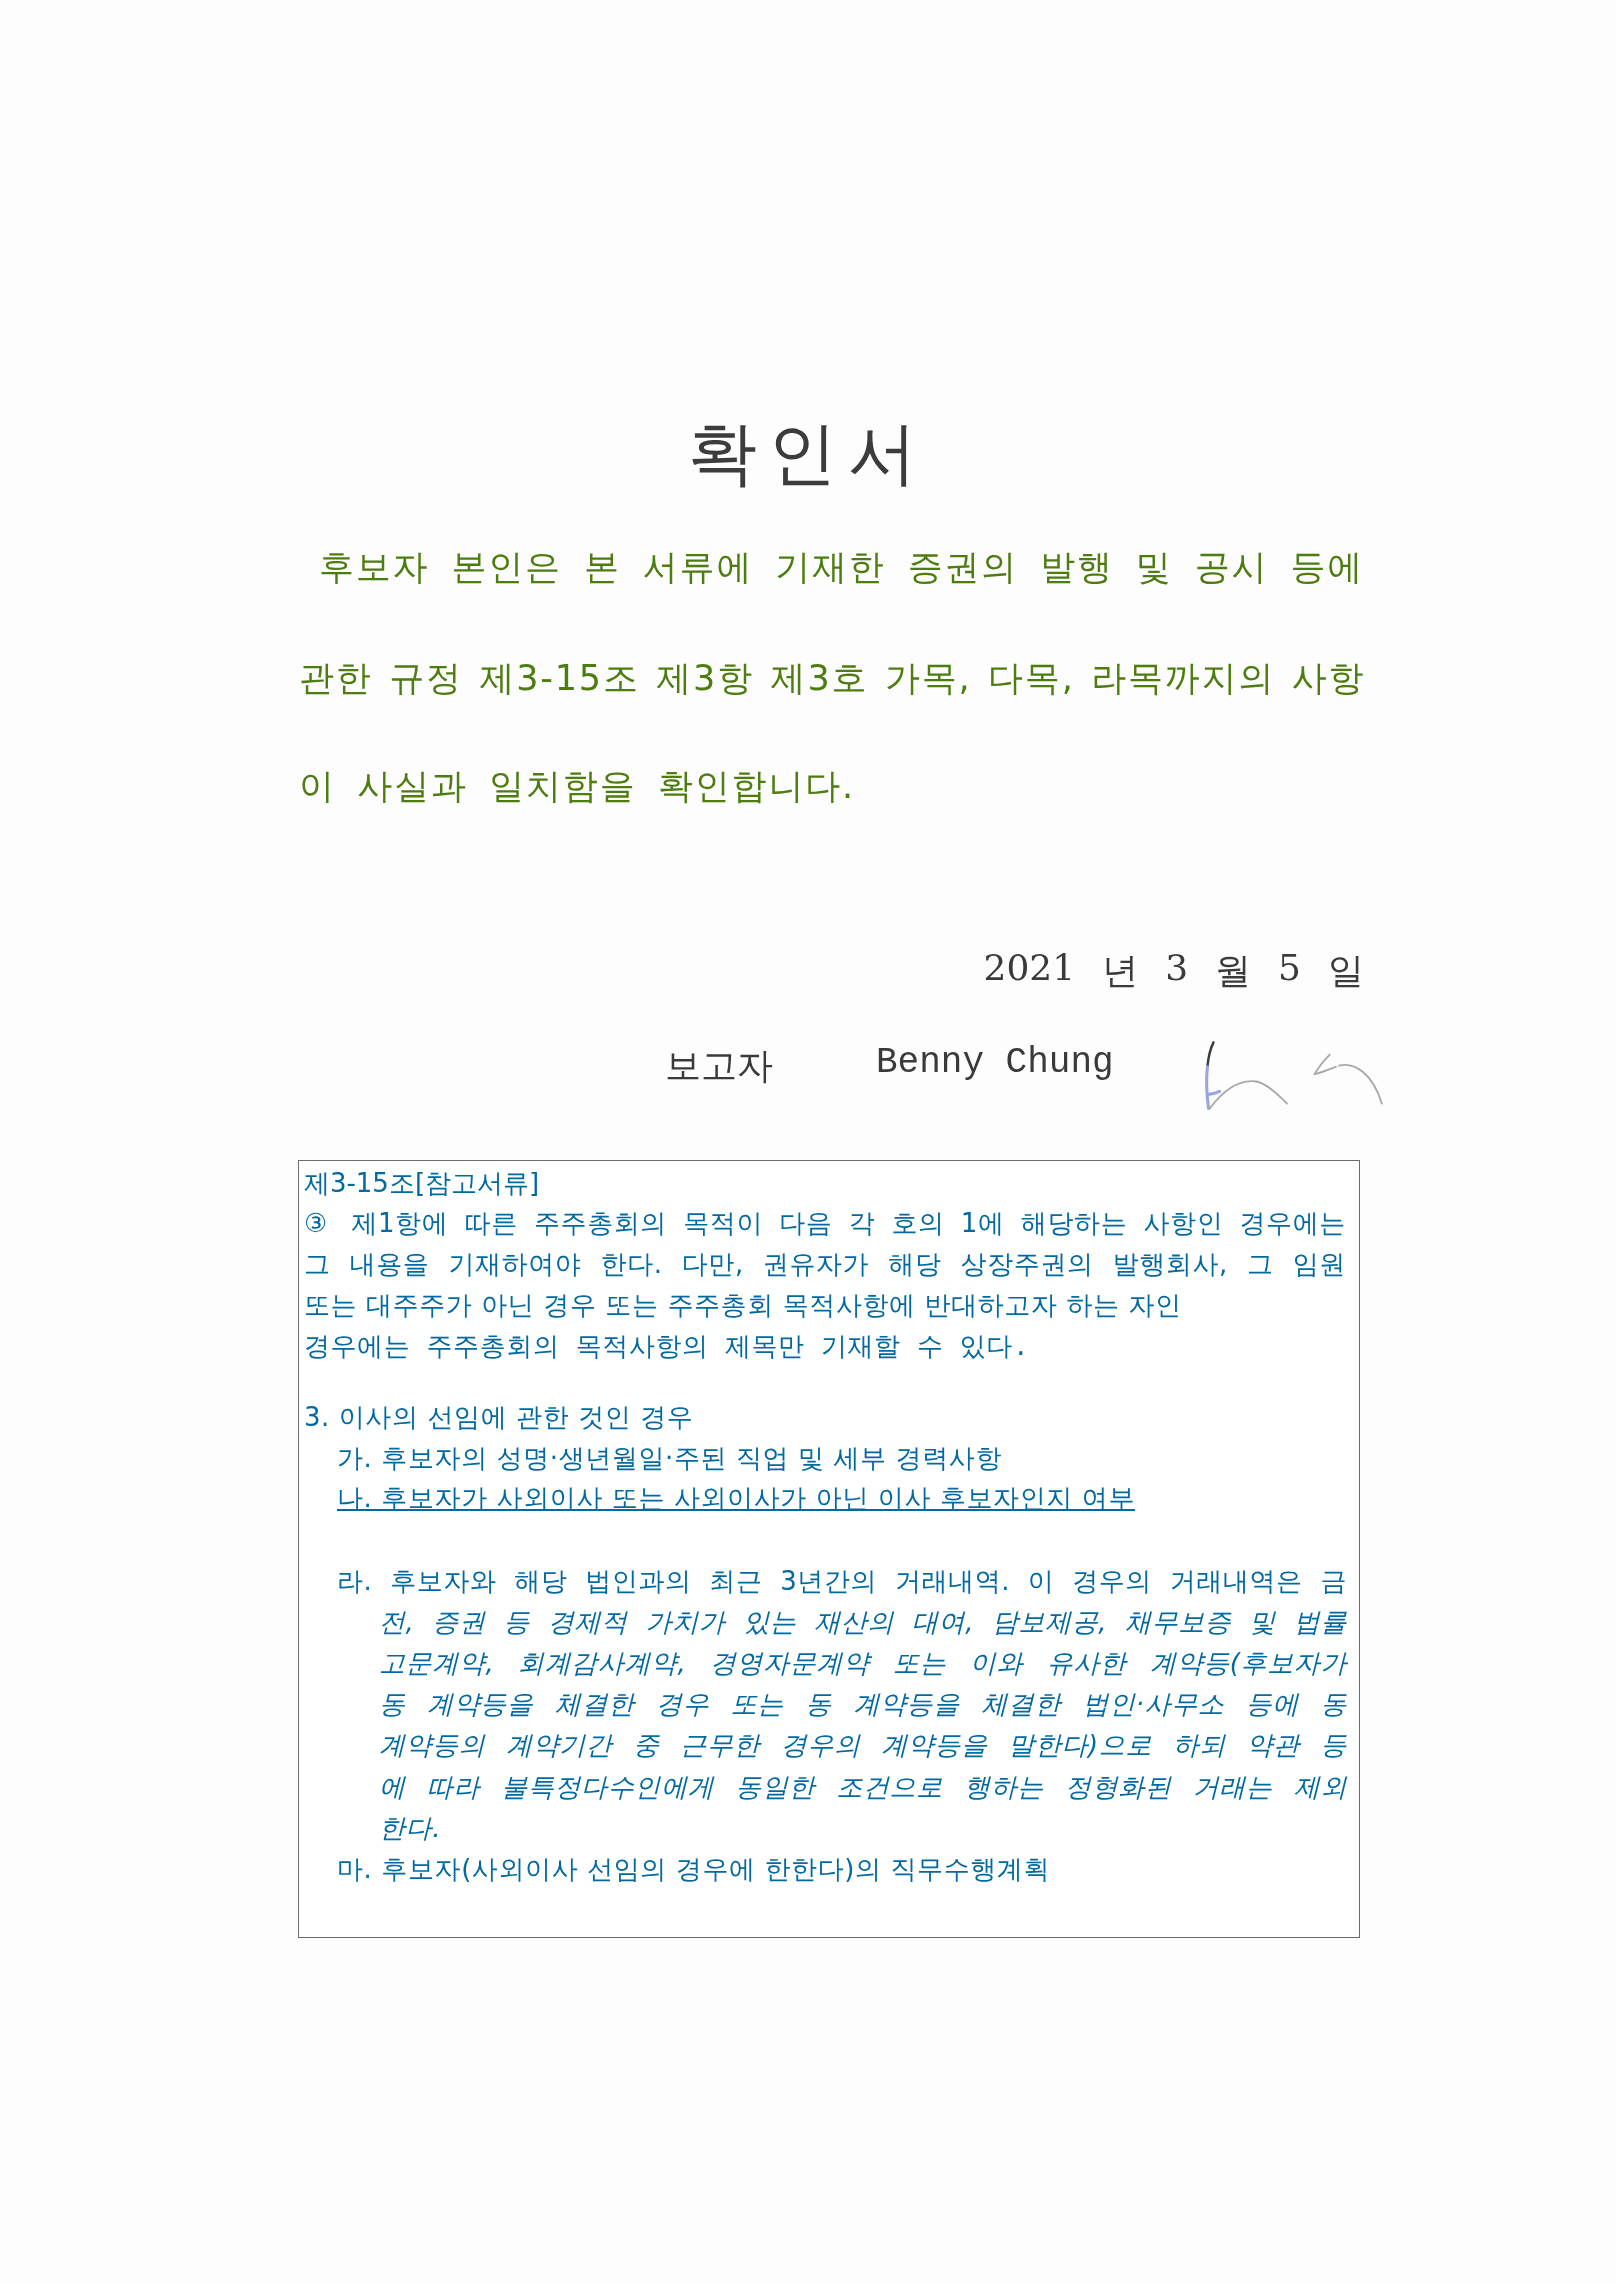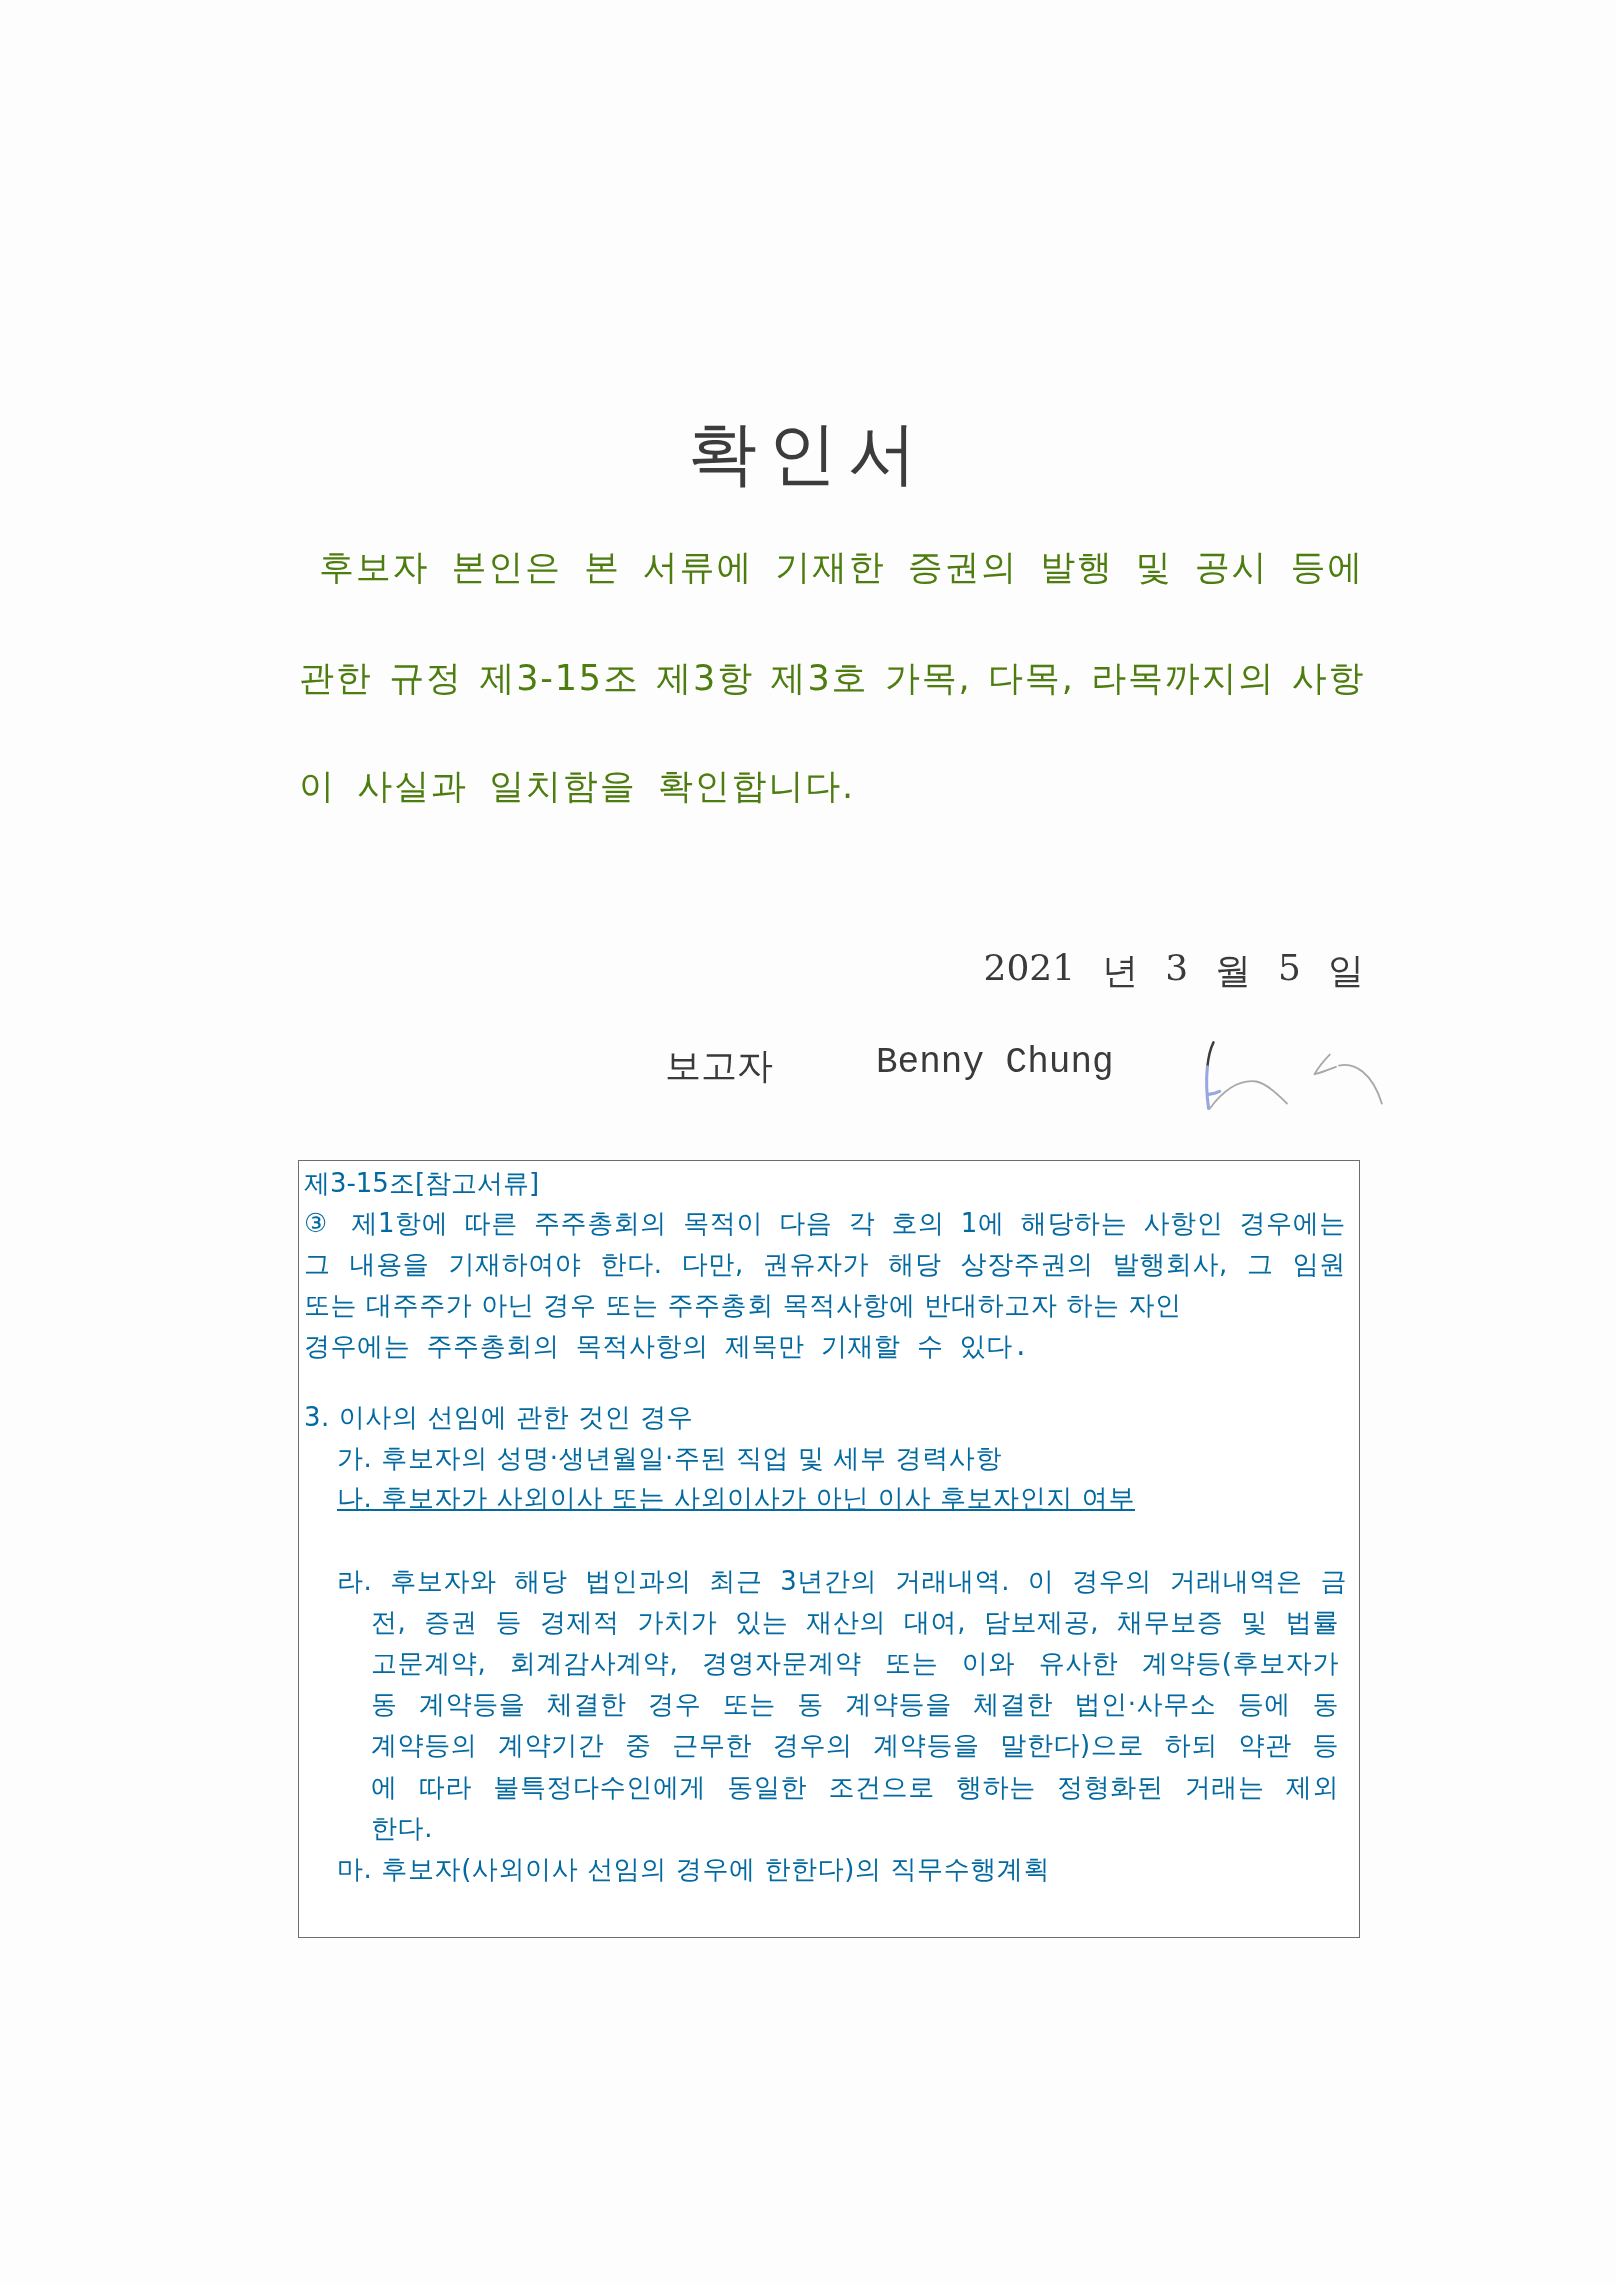--- a/index.html
+++ b/index.html
@@ -101,21 +101,21 @@
       position: absolute;
       font-size: 26px;
       color: #0369a1;
       white-space: nowrap;
       letter-spacing: 0.6px;
     }
     .ref-heading { left: 4.9px; top: 4.9px; font-size: 26px; letter-spacing: 0; }
     .ref-para { left: 4.9px; width: 1042px; }
     .ref-para.j { text-align: justify; text-align-last: justify; }
     .ref-item { left: 38px; }
-    .ref-cont { left: 72px; width: 968px; }
+    .ref-cont { left: 80px; width: 968px; font-style: italic; }
     .ref-cont.j { text-align: justify; text-align-last: justify; }
     .ref-item.j { text-align: justify; text-align-last: justify; width: 1010px; }
   </style>
 </head>
 <body>
 
 <div class="page">
 
   <h1 class="title">확인서</h1>
 

